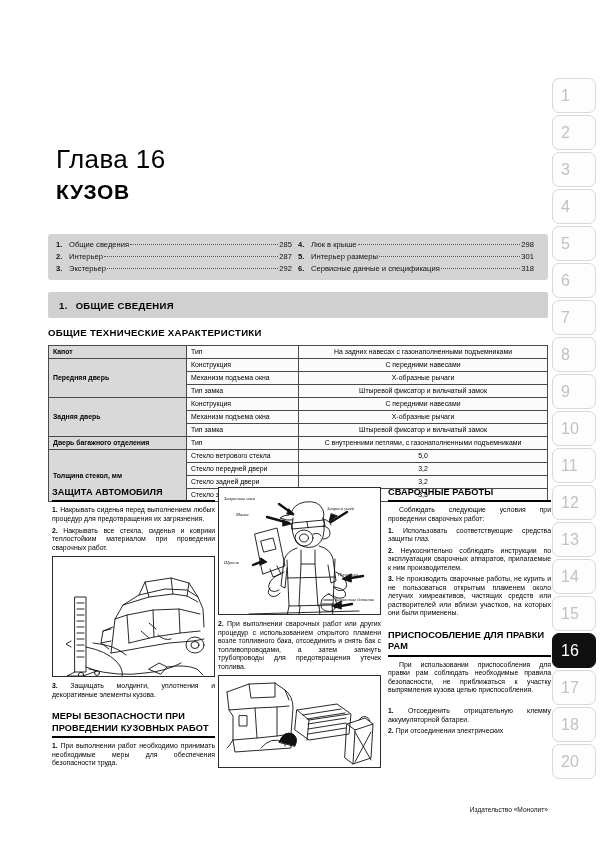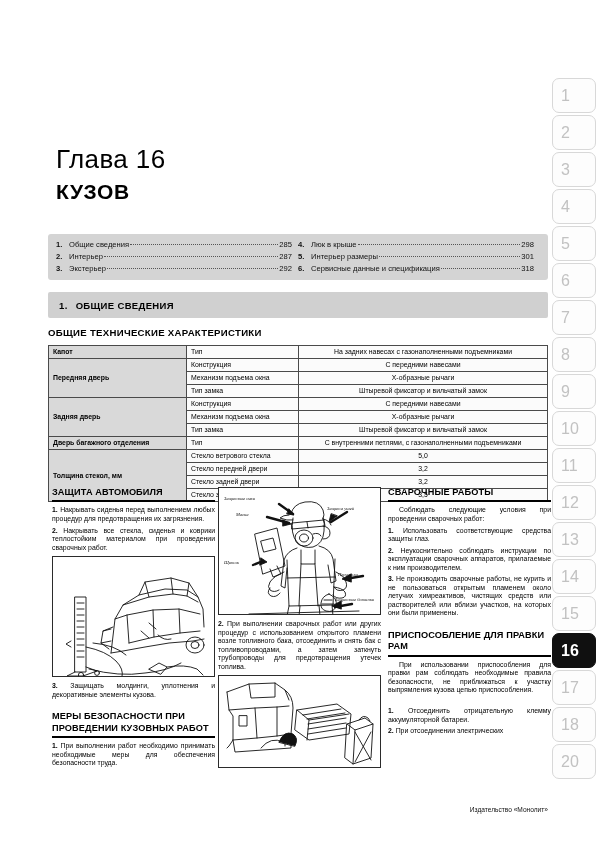--- a/index.html
+++ b/index.html
@@ -29,21 +29,21 @@
     color: #c2c2c2;
     font-size: 16px;
     display: flex; align-items: center;
     padding-left: 8px;
     font-weight: 400;
   }
   .tab.active {
     background: #101010;
     color: #ffffff;
     border-color: #101010;
-    font-weight: 700;
+    font-weight: 400;
   }
 
   
   .chapter-label {
     position: absolute; left: 56px; top: 144px;
     font-size: 26px; font-weight: 400; letter-spacing: .4px;
   }
   .chapter-title {
     position: absolute; left: 56px; top: 180px;
     font-size: 21px; font-weight: 700; letter-spacing: .6px;

